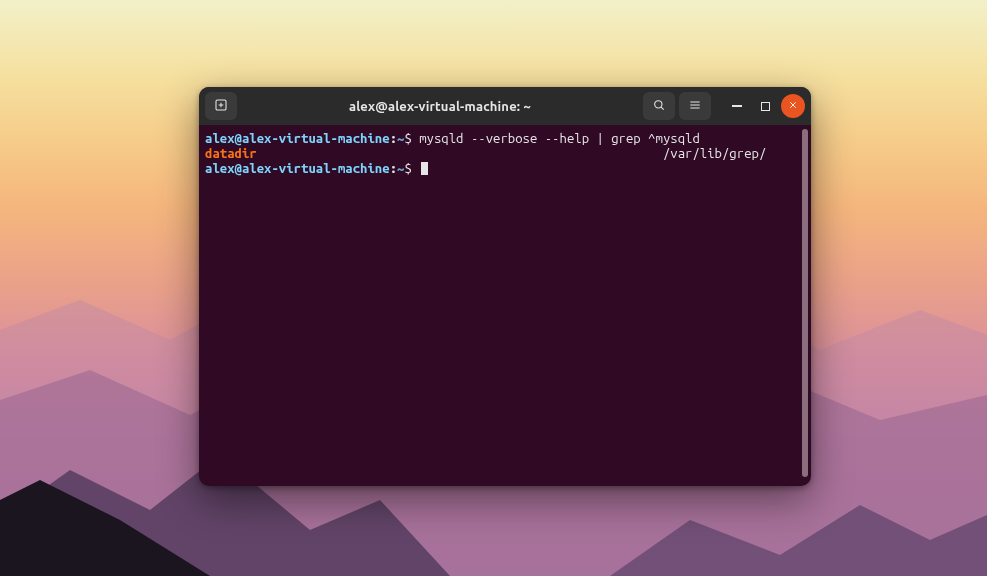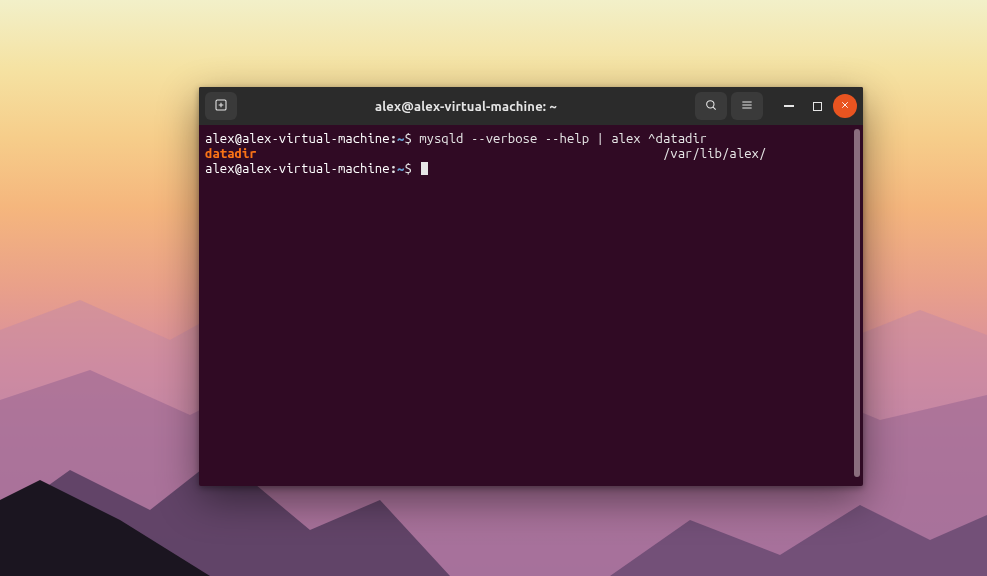--- a/index.html
+++ b/index.html
@@ -20,22 +20,22 @@
         #b77bad 80%,
         #9a6fb0 100%);
   }
   .mtn { position:absolute; bottom:0; left:0; width:100%; pointer-events:none; }
   .mtn svg { display:block; width:100%; height:auto; }
 
   
   .window {
     position: absolute;
     left: 199px; top: 87px;
-    width: 664px; height: 399px;
-    border-radius: 2px;
+    width: 612px; height: 399px;
+    border-radius: 10px;
     overflow: hidden;
     box-shadow: 0 14px 40px rgba(0,0,0,.45), 0 2px 6px rgba(0,0,0,.35);
     background: #300a24;
     display: flex; flex-direction: column;
   }
 
   .titlebar {
     height: 38px;
     background: #2b2b2b;
     display: flex; align-items: center;
@@ -83,21 +83,21 @@
     overflow:hidden;
   }
   .scrollbar {
     position:absolute; right:3px; top:4px;
     width:6px; height:348px;
     background:#8a6e7e;
     border-radius:3px;
     cursor:pointer;
   }
 
-  .p-user { color:#ffffff; font-weight:400; }
+  .p-user { color:#7dd3fc; font-weight:700; }
   .p-colon{ color:#e6e6e6; font-weight:700; }
   .p-path { color:#6aa6d6; font-weight:700; }
   .p-doll { color:#e6e6e6; }
   .grep-match { color:#f97316; font-weight:700; }
   .cursor {
     display:inline-block; width:7px; height:13px;
     background:#e6e6e6; vertical-align:-2px;
     margin-left:2px;
   }
 </style>
@@ -168,21 +168,21 @@
             <svg viewBox="0 0 24 24">
                 <line x1="6.5" y1="6.5" x2="17.5" y2="17.5"></line>
                 <line x1="17.5" y1="6.5" x2="6.5" y2="17.5"></line>
               </svg>
           </span>
         </div>
       </div>
     </div>
 
     <div class="termwrap">
-      <div class="terminal"><span class="line"><span class="p-user">alex@alex-virtual-machine</span><span class="p-colon">:</span><span class="p-path">~</span><span class="p-doll">$</span><span> mysqld --verbose --help | alex ^datadir</span></span>
-<span class="line"><span class="grep-match">datadir</span><span>                                                       </span><span>/var/lib/alex/</span></span>
+      <div class="terminal"><span class="line"><span class="p-user">alex@alex-virtual-machine</span><span class="p-colon">:</span><span class="p-path">~</span><span class="p-doll">$</span><span> mysqld --verbose --help | grep ^mysqld</span></span>
+<span class="line"><span class="grep-match">datadir</span><span>                                                       </span><span>/var/lib/grep/</span></span>
 <span class="line"><span class="p-user">alex@alex-virtual-machine</span><span class="p-colon">:</span><span class="p-path">~</span><span class="p-doll">$</span> <span class="cursor"></span></span></div>
 
       <div class="scrollbar"></div>
     </div>
 
   </div>
 </div>
 
 </body></html>

